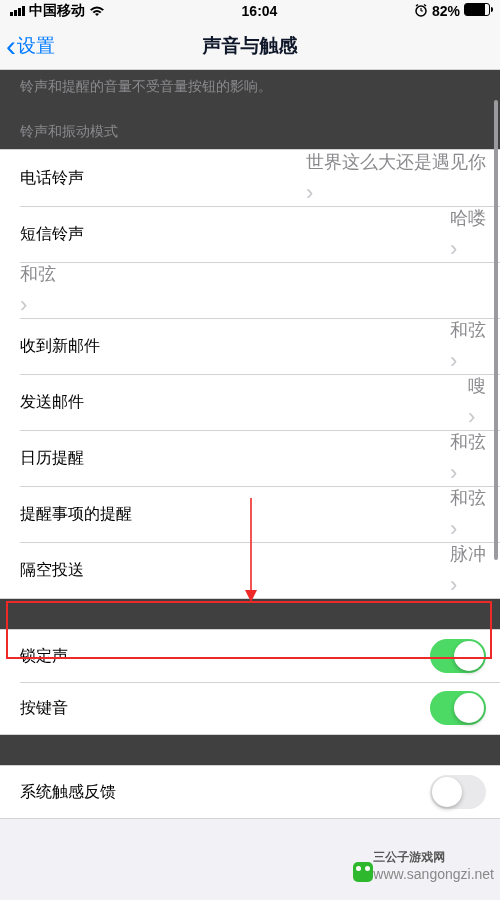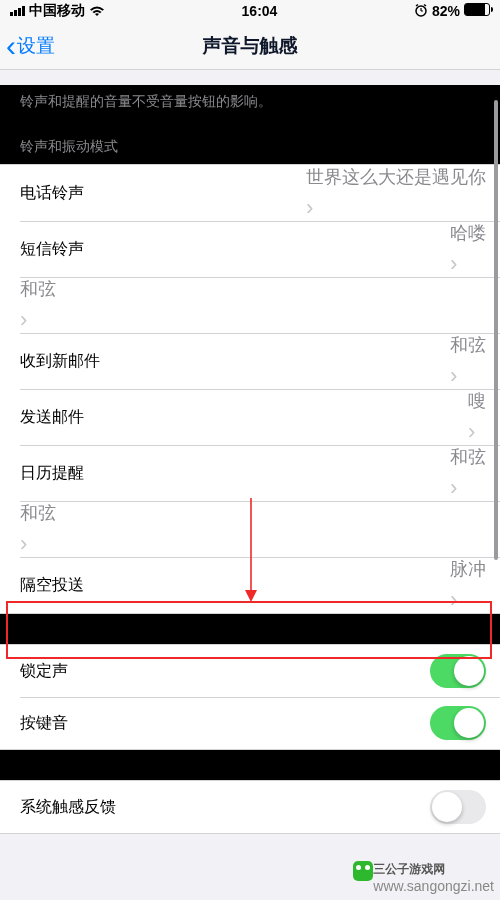--- a/index.html
+++ b/index.html
@@ -52,22 +52,21 @@
       color:#007aff; font-size:19px;
     }
     .back-chevron{
       font-size:30px; font-weight:300; margin-right:1px; line-height:1;
     }
     .nav-title{
       font-size:19px; font-weight:600; color:#0f172a;
     }
     .content {
       width:100%;
-      background:#000000;
-      margin-top:15px;
+      background:#404040;
     }
     .footer-text{
       padding: 7px 20px 10px 20px;
       font-size: 14px;
       color:#8a8a8e;
       line-height:1.3;
     }
     .group-header{
       padding: 18px 20px 8px 20px;
       font-size:14px;
@@ -135,23 +134,23 @@
     .scrollbar-thumb{
       position:absolute;
       right:0;
       width:4px;
       background:#9b9b9f;
       border-radius:2px;
     }
     .watermark{
       position:absolute;
       right:6px;
-      bottom:6px;
+      bottom:18px;
       display:flex;
-      align-items:flex-start;
+      align-items:flex-end;
       font-size:12px;
       color:#888;
       z-index:20;
     }
     .watermark-icon{
       width:20px;height:20px;border-radius:5px;background:#2eb82e;
       position:relative;
     }
     .watermark-icon::before{
       content:''; position:absolute; top:4px; left:3px; width:5px; height:5px; background:#fff; border-radius:50%;
@@ -246,20 +245,21 @@
         </div>
       </div>
       <div class="cell">
         <div class="cell-label">日历提醒</div>
         <div class="cell-right">
           <span class="cell-value">和弦</span>
           <span class="chevron">›</span>
         </div>
       </div>
       <div class="cell">
+        <div class="cell-label">提醒事项的提醒</div>
         <div class="cell-right">
           <span class="cell-value">和弦</span>
           <span class="chevron">›</span>
         </div>
       </div>
       <div class="cell">
         <div class="cell-label">隔空投送</div>
         <div class="cell-right">
           <span class="cell-value">脉冲</span>
           <span class="chevron">›</span>

